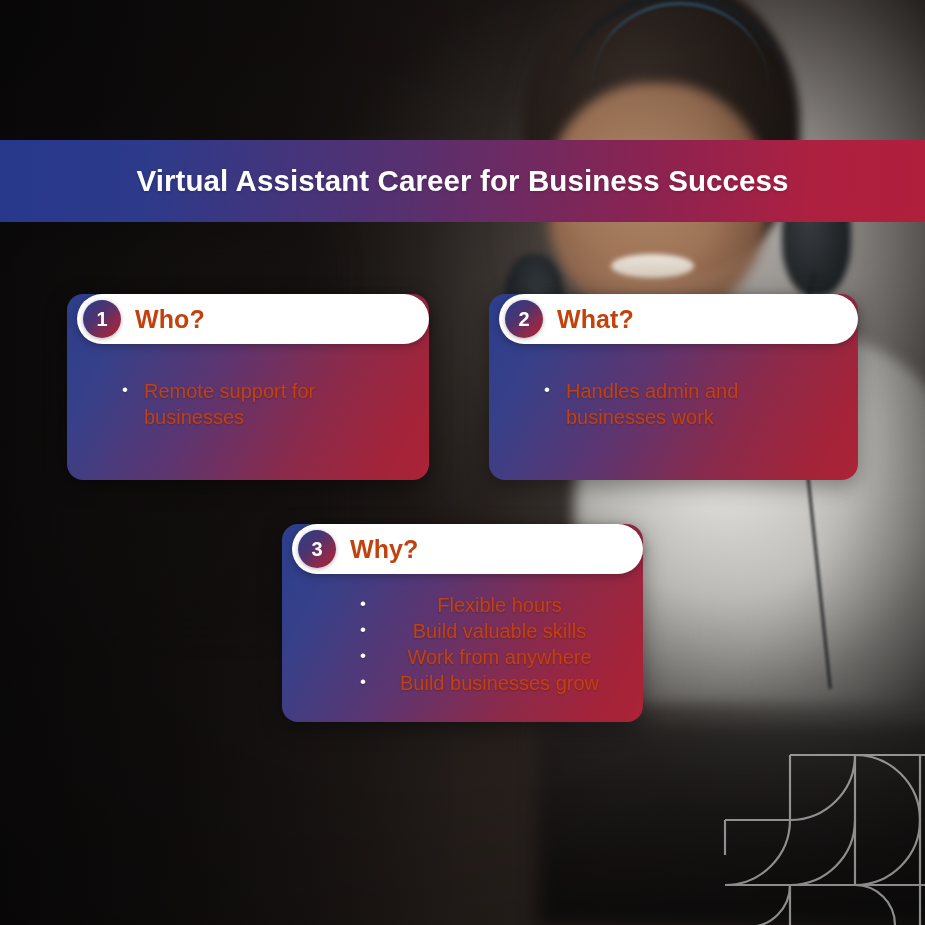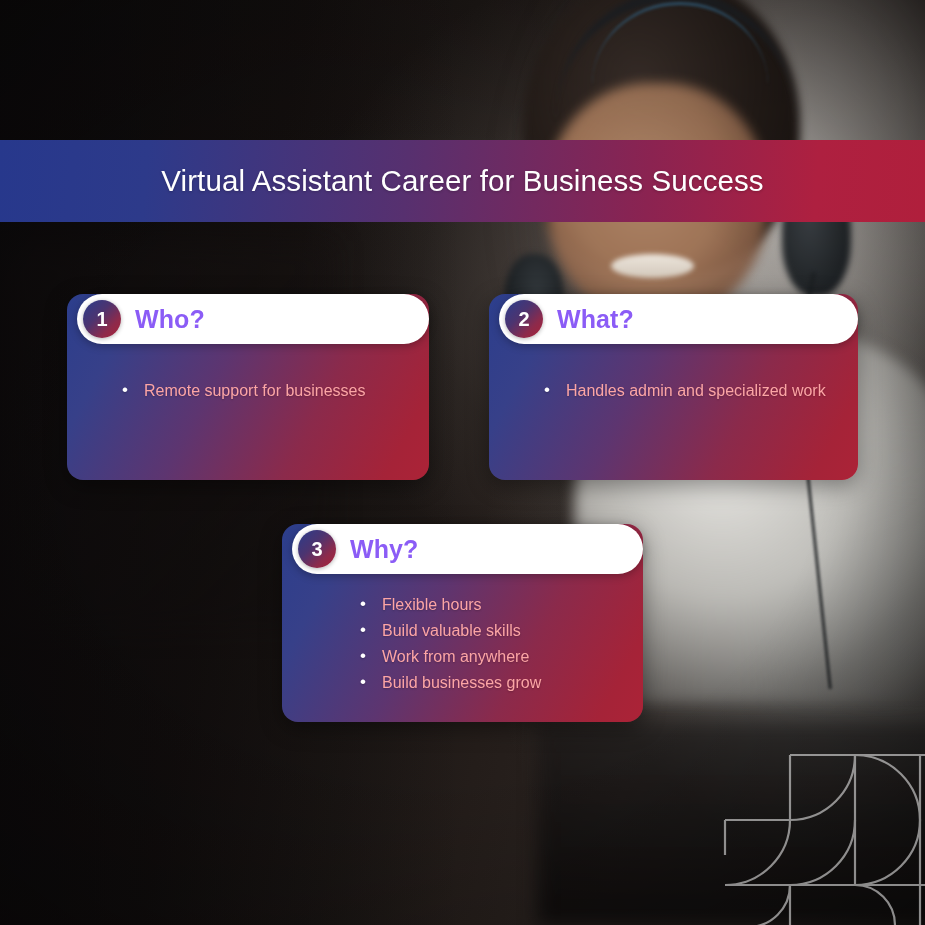--- a/index.html
+++ b/index.html
@@ -108,21 +108,21 @@
   
   .logo { position:absolute; left:78px; top:40px; width:180px; height:46px; }
 
   
   .banner {
     position:absolute; left:0; top:140px; width:925px; height:82px;
     background:linear-gradient(95deg, #27388c 0%, #2d3a8a 16%, #57306f 44%, #8b2351 70%, #ae2040 88%, #b01f3c 100%);
     display:flex; align-items:center; justify-content:center;
   }
   .banner h1 {
-    color:#fff; font-size:29.5px; font-weight:normal; letter-spacing:.1px;
+    color:#fff; font-size:29.5px; font-weight:bold; letter-spacing:.1px;
     text-shadow:0 1px 3px rgba(0,0,0,0.22);
   }
 
   
   .card { position:absolute; border-radius:16px; overflow:visible; }
   .card-body {
     position:absolute; inset:0; border-radius:16px;
     background:linear-gradient(118deg, #2c3e8c 0%, #37408a 14%, #5c3570 40%, #8a2a४c 0%, #8d2a4b 66%, #a52338 88%, #ab2338 100%);
     box-shadow:0 6px 22px rgba(0,0,0,0.38);
   }
@@ -138,46 +138,46 @@
   }
   .badge {
     width:38px; height:38px; border-radius:50%; flex:none;
     margin-left:6px;
     background:linear-gradient(135deg, #2b3c8b 0%, #4c3470 40%, #8d2a4b 72%, #a82238 100%);
     color:#fff; font-size:20px; font-weight:bold;
     display:flex; align-items:center; justify-content:center;
     box-shadow:0 1px 4px rgba(0,0,0,0.3);
   }
   .head-title {
-    margin-left:14px; color:#8b5cf6;
+    margin-left:14px; color:#c2410c;
     font-size:25px; font-weight:bold; letter-spacing:.1px;
   }
   .card-list {
     position:absolute; left:0; right:0; top:50px; bottom:0;
     padding:34px 26px 0 55px; z-index:2;
   }
   .card-list li {
-    list-style:none; color:#fca5a5; font-size:16px; line-height:26px;
+    list-style:none; color:#c2410c; font-size:20px; line-height:26px;
     position:relative; padding-left:22px; margin-bottom:2px;
     text-shadow:0 1px 2px rgba(0,0,0,0.22);
   }
   .card-list li::before {
     content:"\2022"; position:absolute; left:0; top:-1px;
     color:#fff; font-size:17px;
   }
   .card-list.tight li { margin-bottom:0; line-height:26px; }
 
   
   #card1 { left:67px;  top:294px; width:362px; height:186px; }
   #card1 .card-head { left:10px; width:352px; }
   #card2 { left:489px; top:294px; width:369px; height:186px; }
   #card2 .card-head { left:10px; width:359px; }
   #card3 { left:282px; top:524px; width:361px; height:198px; }
   #card3 .card-head { left:10px; width:351px; }
-  #card3 .card-list { padding:18px 26px 0 78px; }
+  #card3 .card-list { padding:18px 26px 0 78px;text-align:center; }
   #card3 .card-list li { margin-bottom:0; line-height:26px; }
 </style>
 </head>
 <body>
 
 <div id="stage">
 
   <div class="photo-base"></div>
   <div class="wall"></div>
   <div class="monitor-dark"></div>
@@ -231,21 +231,21 @@
     </ul>
   </div>
 
   <div class="card" id="card2">
     <div class="card-body g"></div>
     <div class="card-head">
       <div class="badge">2</div>
       <div class="head-title">What?</div>
     </div>
     <ul class="card-list">
-      <li>Handles admin and specialized work</li>
+      <li>Handles admin and businesses work</li>
     </ul>
   </div>
 
   <div class="card" id="card3">
     <div class="card-body g"></div>
     <div class="card-head">
       <div class="badge">3</div>
       <div class="head-title">Why?</div>
     </div>
     <ul class="card-list tight">

